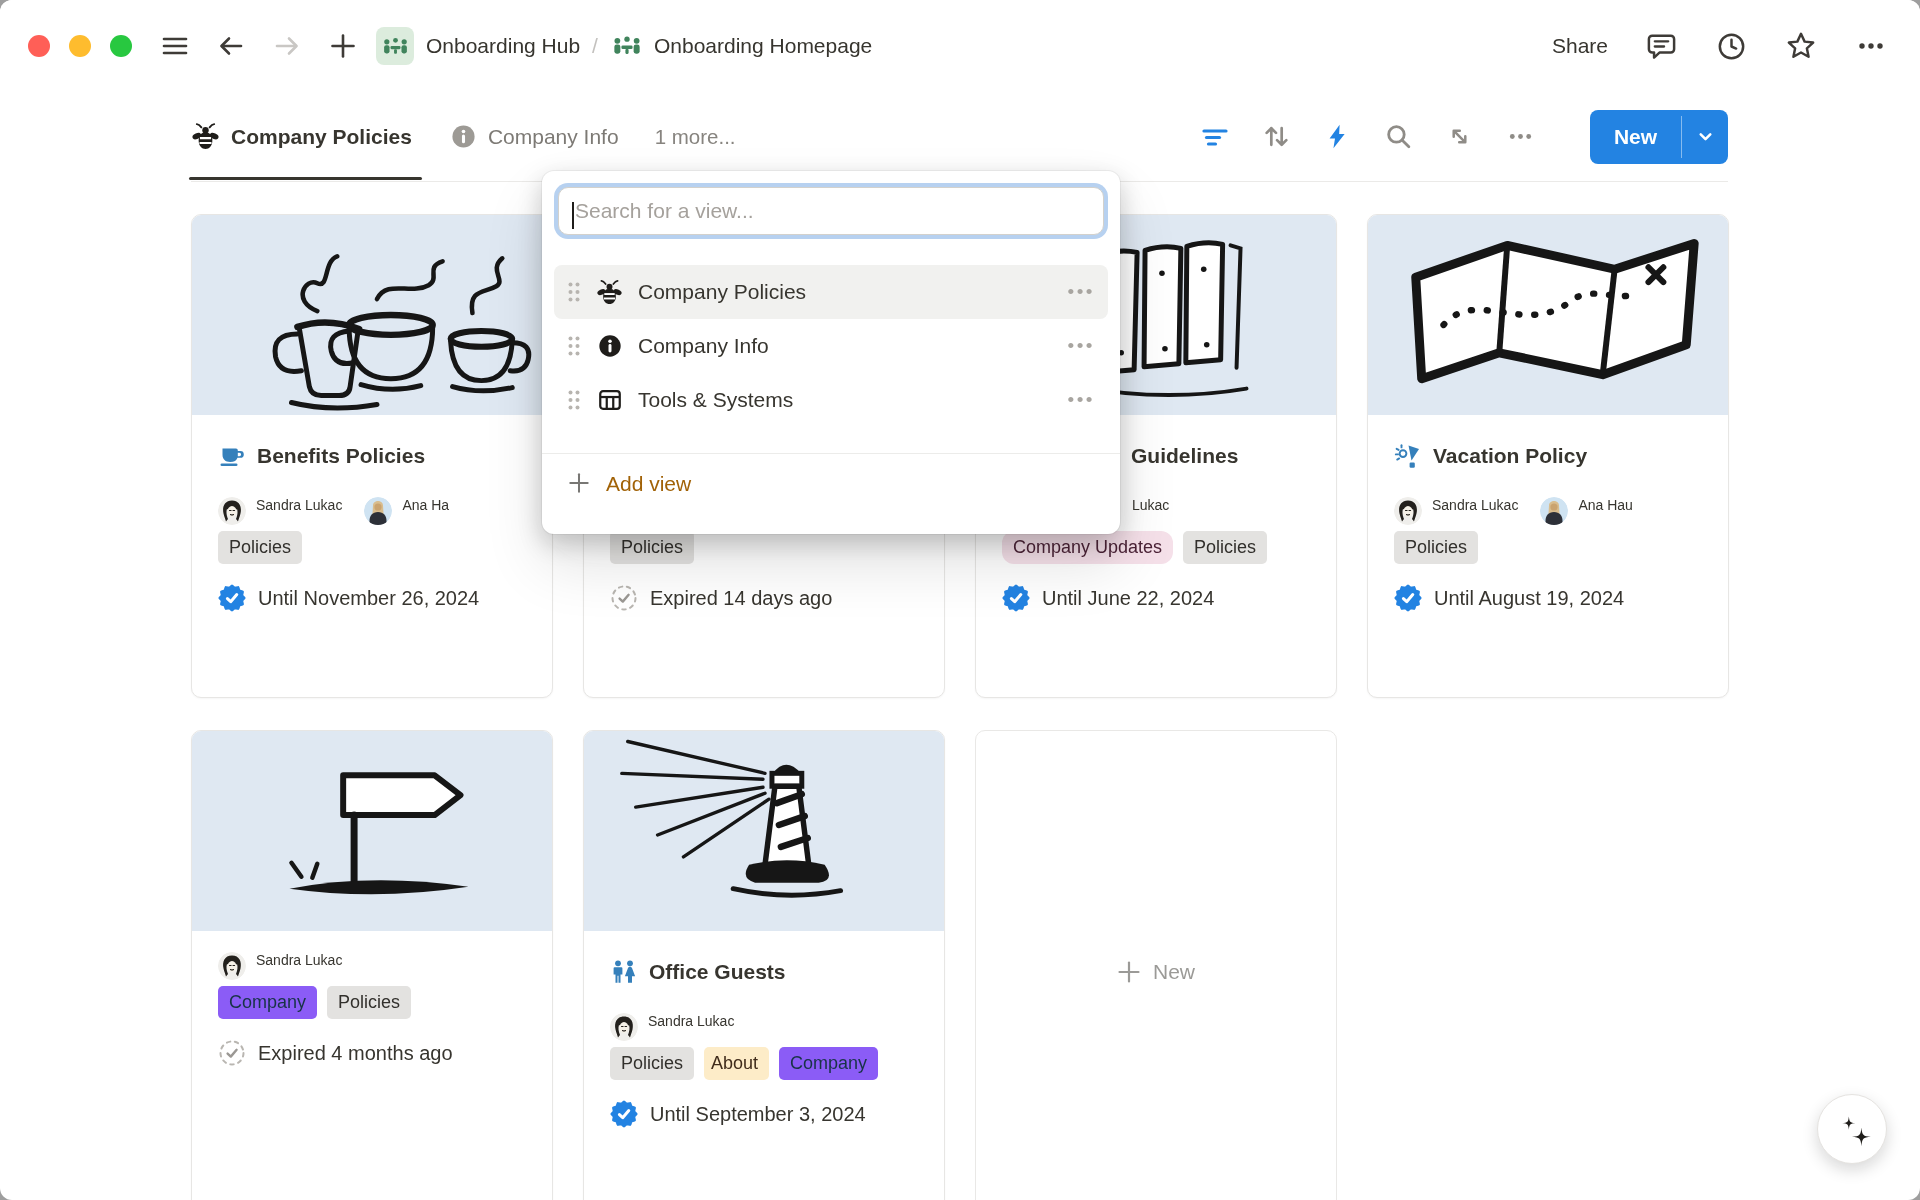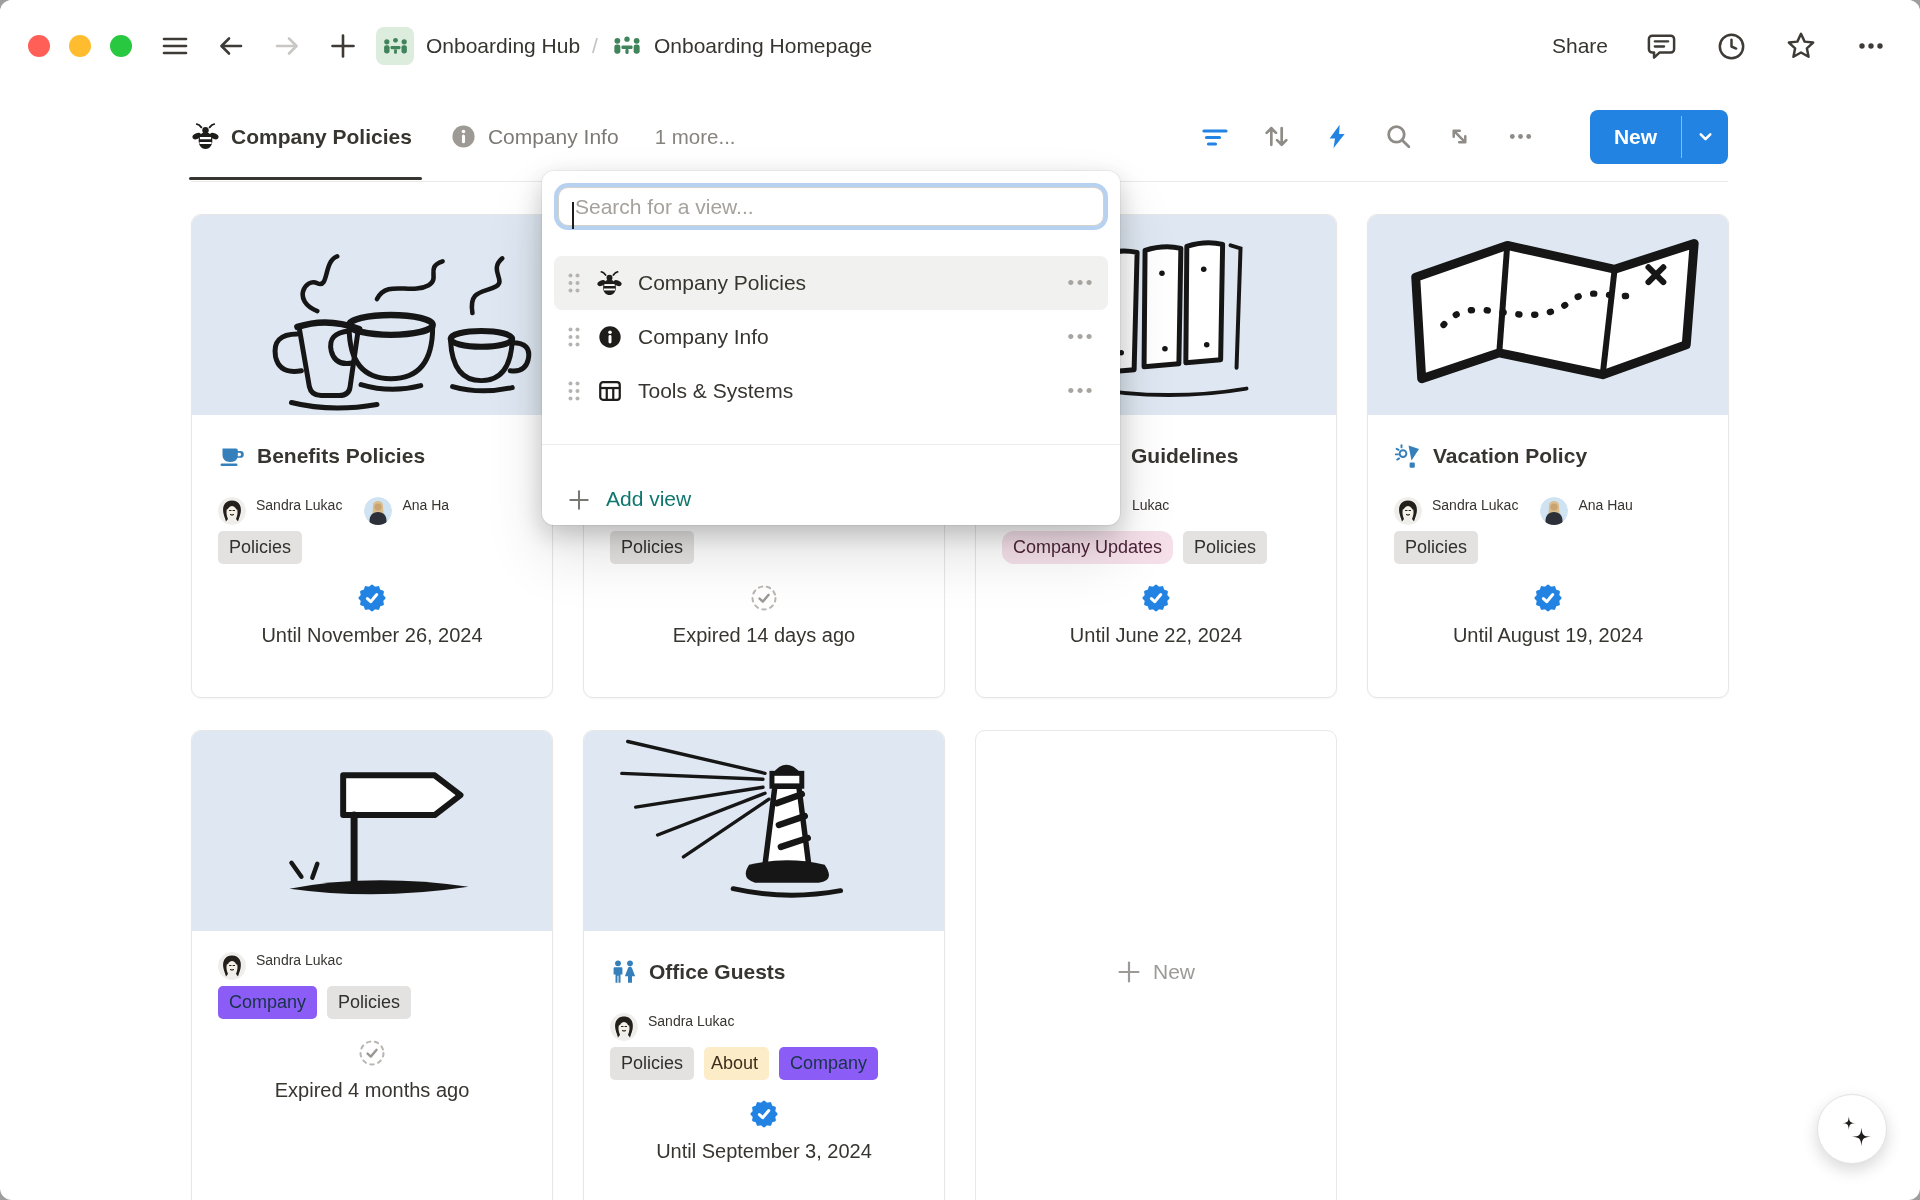--- a/index.html
+++ b/index.html
@@ -46,39 +46,39 @@
   .t-icon { width:28px; height:41px; display:flex; align-items:center; flex:none; }
   .card-owners { margin-top:21px; margin-right:-26px; height:34px; display:flex; align-items:flex-start; gap:10px; font-size:14px; white-space:nowrap; overflow:hidden; }
   .avatar { width:28px; height:28px; border-radius:50%; overflow:hidden; flex:none; display:block; }
   .owner-sp { width:2px; flex:none; }
   .card-tags { display:flex; flex-wrap:wrap; gap:10px; }
   .tag { height:33px; padding:0 11px; border-radius:5px; font-size:18px; display:inline-flex; align-items:center; white-space:nowrap; }
   .tag-gray   { background:#e3e2e0; color:#32302c; }
   .tag-blue   { background:#8b5cf6; color:#183347; }
   .tag-yellow { background:#fdecc8; color:#402c1b;padding-left:7px; }
   .tag-pink   { background:#f5e0e9; color:#4c2337;border-radius:12px; }
-  .card-status { margin-top:20px; display:flex; align-items:center; gap:12px; font-size:20px; color:#37352f;flex-direction:column; }
+  .card-status { margin-top:20px; display:flex; align-items:center; gap:12px; font-size:20px; color:#37352f; }
   .card-new { display:flex; align-items:center; justify-content:center; gap:12px; color:#9b9a97; font-size:21px; border:1px solid #e9e8e6; box-shadow:none; background:#fff; }
   .frag-title { margin-left:129px; }
   .frag-owner { margin-left:130px; }
 
   
   .view-menu { position:absolute; left:542px; top:171px; width:578px; background:#fff; border-radius:12px; padding:14px 12px; z-index:30;
     box-shadow:0 0 0 1px rgba(15,15,15,.05), 0 9px 24px rgba(15,15,15,.2), 0 30px 60px rgba(15,15,15,.12); }
   .vm-search { position:relative; margin:2px 4px 0; }
-  .vm-search input { width:100%; height:39px; border-radius:10px; border:1px solid #d3d1cc; outline:none; box-shadow:0 0 0 4px #b7d1f0; font-size:21px; padding:0 16px; font-family:inherit; color:#37352f; background:#fff; }
+  .vm-search input { width:100%; height:48px; border-radius:10px; border:1px solid #d3d1cc; outline:none; box-shadow:0 0 0 4px #b7d1f0; font-size:21px; padding:0 16px; font-family:inherit; color:#37352f; background:#fff; }
   .vm-search input::placeholder { color:#a5a19c; }
   .vm-caret { position:absolute; left:14px; top:15px; width:2px; height:27px; background:#1f1d1a; }
   .vm-list { margin-top:30px; }
   .vm-item { height:54px; border-radius:8px; display:flex; align-items:center; gap:15px; padding:0 13px; font-size:21px; color:#37352f; cursor:pointer; }
   .vm-item.selected { background:#f1f1ef; }
   .vm-ic { width:27px; height:27px; display:flex; align-items:center; justify-content:center; flex:none; }
   .vm-dots { margin-left:auto; color:#a8a5a0; font-size:19px; letter-spacing:2.5px; background:none; border:none; cursor:pointer; }
   .vm-divider { height:1px; background:#ececea; margin:26px -12px 0; }
-  .vm-add { margin-top:18px; height:48px; display:flex; align-items:flex-end; gap:16px; padding:0 14px; color:#0f766e; font-size:21px; background:none; border:none; cursor:pointer; font-family:inherit; width:100%; }
+  .vm-add { margin-top:18px; height:48px; display:flex; align-items:flex-start; gap:16px; padding:0 14px; color:#a16207; font-size:21px; background:none; border:none; cursor:pointer; font-family:inherit; width:100%; }
 
   
   .ai-fab { position:absolute; left:1817px; top:1094px; width:70px; height:70px; border-radius:50%; background:#fff; border:1px solid #e5e3e0;
     box-shadow:0 6px 16px rgba(15,15,15,.16); display:flex; align-items:center; justify-content:center; cursor:pointer; z-index:40; }
 
   svg { display:block; }
 </style>
 </head>
 <body>
 

